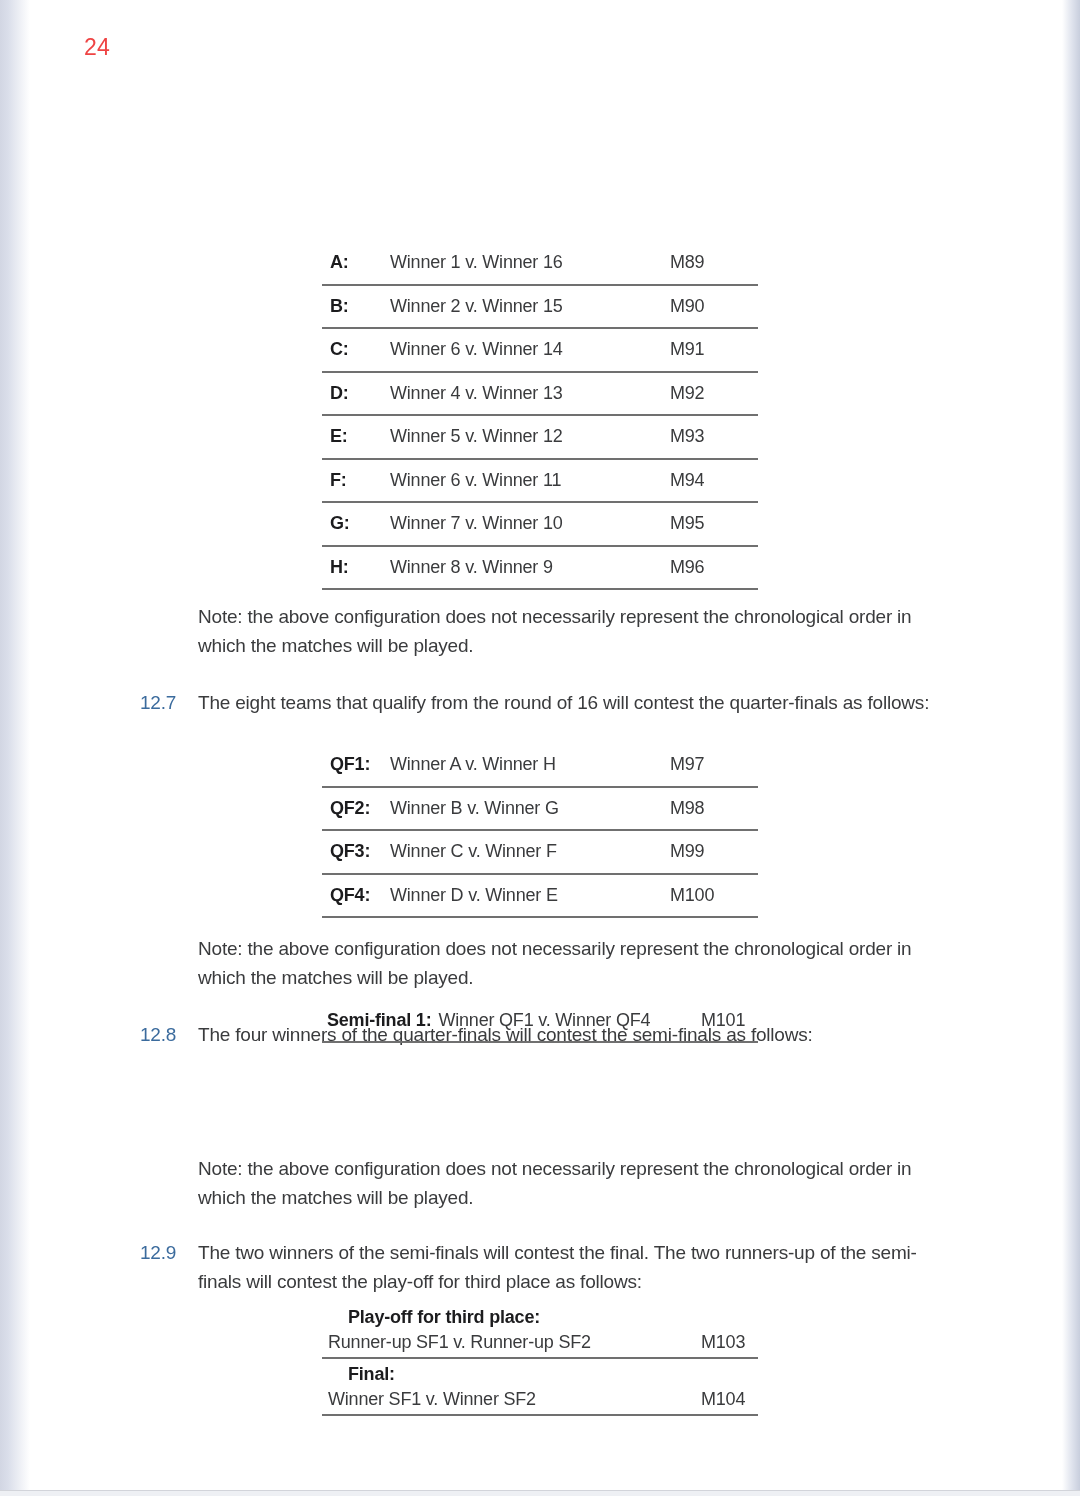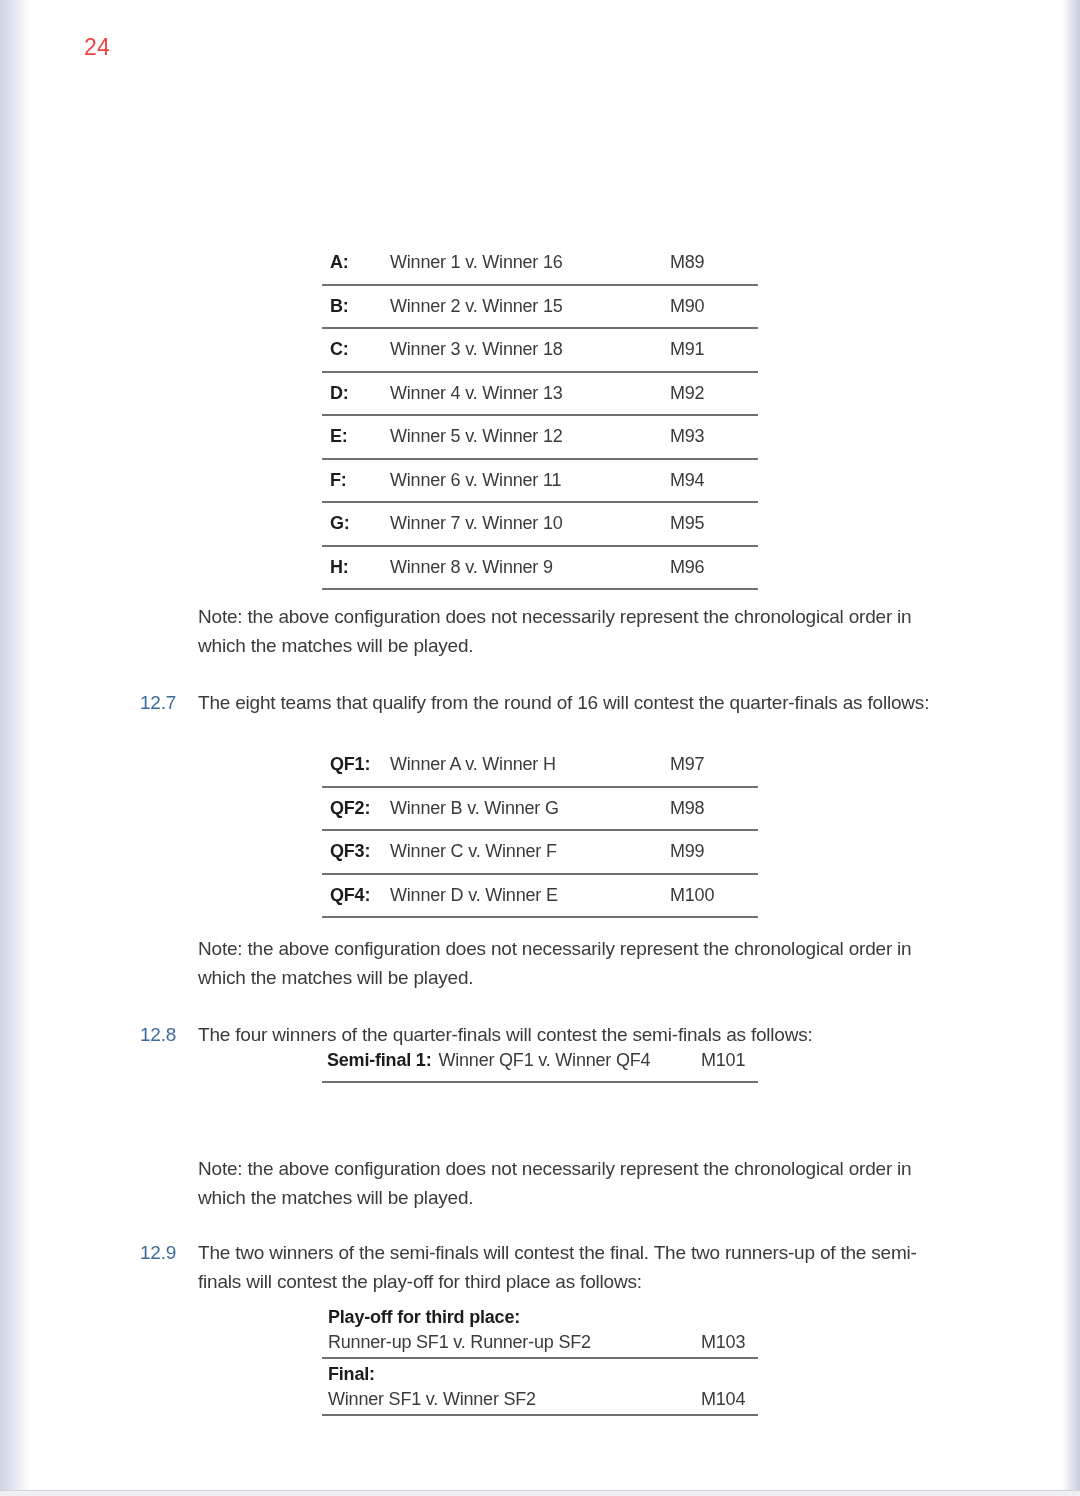--- a/index.html
+++ b/index.html
@@ -119,20 +119,21 @@
     width: 436px;
     font-size: 18px;
     letter-spacing: -0.2px;
   }
   .po-heading {
     height: 30px;
     line-height: 30px;
     padding-left: 6px;
     font-weight: bold;
     color: #1c1c1e;
+    margin-left: 20px;
   }
   .po-row {
     display: flex;
     height: 27px;
     border-bottom: 2px solid #707070;
     box-sizing: border-box;
     padding-left: 6px;
   }
   .po-code {
     margin-left: auto;
@@ -156,21 +157,21 @@
       <span class="mmatch">Winner 1 v. Winner 16</span>
       <span class="mcode">M89</span>
     </div>
     <div class="mrow">
       <span class="mlabel">B:</span>
       <span class="mmatch">Winner 2 v. Winner 15</span>
       <span class="mcode">M90</span>
     </div>
     <div class="mrow">
       <span class="mlabel">C:</span>
-      <span class="mmatch">Winner 3 v. Winner 18</span>
+      <span class="mmatch">Winner 6 v. Winner 14</span>
       <span class="mcode">M91</span>
     </div>
     <div class="mrow">
       <span class="mlabel">D:</span>
       <span class="mmatch">Winner 4 v. Winner 13</span>
       <span class="mcode">M92</span>
     </div>
     <div class="mrow">
       <span class="mlabel">E:</span>
       <span class="mmatch">Winner 5 v. Winner 12</span>
@@ -223,21 +224,21 @@
     </div>
   </div>
 
   <div class="note" style="top:934px">Note: the above configuration does not necessarily represent the chronological order in which the matches will be played.</div>
 
   <div class="section" style="top:1020px">
     <div class="sec-num">12.8</div>
     <div class="sec-body">The four winners of the quarter-finals will contest the semi-finals as follows:</div>
   </div>
 
-  <div class="match-table" style="top:1040px">
+  <div class="match-table" style="top:1000px">
     <div class="semi-row">
       <span class="semi-label">Semi-final 1:</span>
       <span class="semi-match">Winner QF1 v. Winner QF4</span>
       <span class="semi-code">M101</span>
     </div>
   </div>
 
   <div class="note" style="top:1154px">Note: the above configuration does not necessarily represent the chronological order in which the matches will be played.</div>
 
   <div class="section" style="top:1238px">

